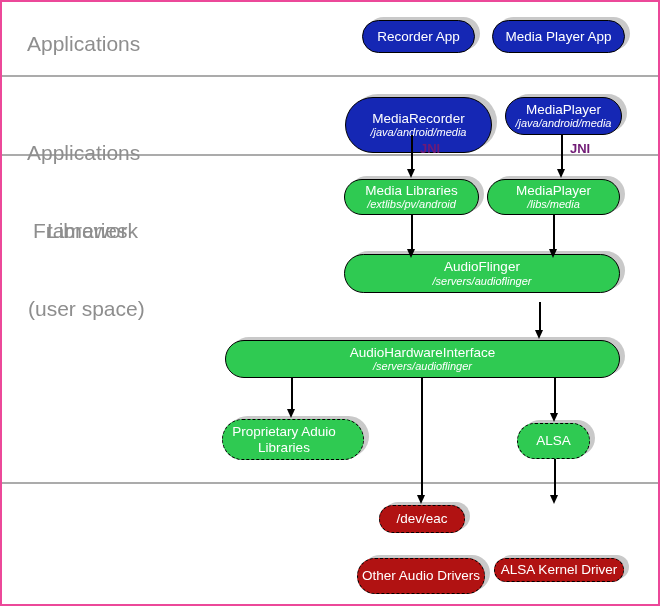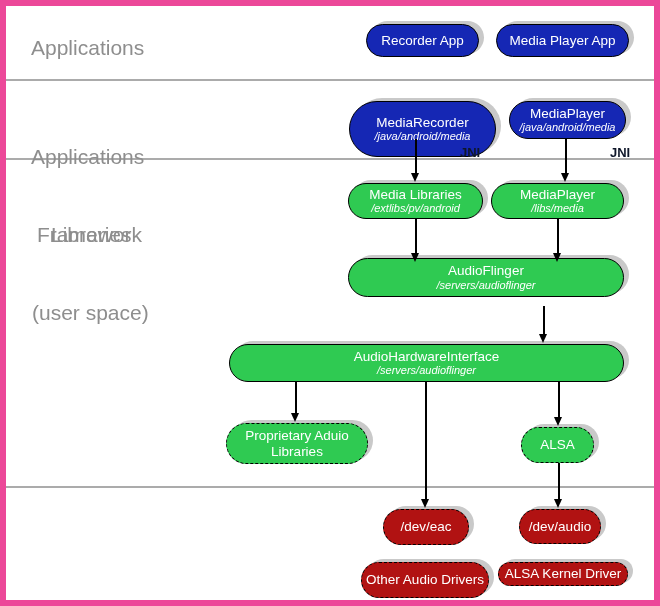--- a/index.html
+++ b/index.html
@@ -1,59 +1,59 @@
 <!DOCTYPE html>
 <html style="--blue: #1527b4; --green: #2fca52; --red: #b11212; --shadow: #c9c9c9; --section-label: #8e8e8e;"><head>
 <meta charset="utf-8">
 <style>
   html,body{margin:0;padding:0;background:#fff;}
   #stage{
     position:relative;width:660px;height:606px;box-sizing:border-box;
-    border:6px solid #ec4899;background:#ffffff;overflow:hidden;
+    border:2px solid #ec4899;background:#ffffff;overflow:hidden;
     font-family:"Liberation Sans","DejaVu Sans",sans-serif;
   }
   .divider{position:absolute;left:0;width:100%;height:2px;background:#ababab;}
   .sec{
     position:absolute;color:var(--section-label);font-size:21px;
     line-height:26px;white-space:pre;
   }
   .node{
     position:absolute;box-sizing:border-box;display:flex;flex-direction:column;
-    align-items:center;justify-content:center;text-align:center;color:#ffffff;
+    justify-content:center;text-align:center;color:#ffffff;
     border:1.6px solid #000;border-radius:999px;
     box-shadow:5px -3px 0 0 var(--shadow);line-height:1.18;
   }
   .blue{background:var(--blue);}
   .green{background:var(--green);}
   .red{background:var(--red);}
   .dashed{border-style:dashed;}
   .t{font-size:13.5px;}
   .s{font-size:11px;font-style:italic;}
   .n-recorder-app{left:360px;top:18px;width:113px;height:33px}
   .n-media-player-app{left:490px;top:18px;width:133px;height:33px}
   .n-media-recorder-fw{left:343px;top:95px;width:147px;height:56px}
   .n-media-player-fw{left:503px;top:95px;width:117px;height:38px}
   .n-media-recorder-lib{left:342px;top:177px;width:135px;height:36px}
   .n-media-player-lib{left:485px;top:177px;width:133px;height:36px}
   .n-audioflinger{left:342px;top:252px;width:276px;height:39px}
   .n-ahi{left:223px;top:338px;width:395px;height:38px}
   .n-proprietary{left:220px;top:417px;width:142px;height:41px}
   .n-proprietary .t{max-width:122px;}
   .n-alsa{left:515px;top:421px;width:73px;height:36px}
-  .n-dev-eac{left:377px;top:503px;width:86px;height:36px}
+  .n-dev-eac{left:377px;top:503px;width:86px;height:28px}
   .n-dev-audio{left:513px;top:503px;width:82px;height:35px}
   .n-other-drivers{left:355px;top:556px;width:128px;height:36px}
   .n-alsa-driver{left:492px;top:556px;width:130px;height:24px}
   .vline{position:absolute;width:1.5px;background:#000;}
   .ahead{
     position:absolute;width:0;height:0;
     border-left:4.5px solid transparent;border-right:4.5px solid transparent;
     border-top:9px solid #000;
   }
-  .jni{position:absolute;font-size:13px;font-weight:700;color:#0f172a;margin-left:36px;}
+  .jni{position:absolute;font-size:13px;font-weight:700;color:#701a75;}
 </style>
 </head>
 <body>
 
 <div id="stage">
 
   <div class="divider" style="top:73px"></div>
   <div class="divider" style="top:152px"></div>
   <div class="divider" style="top:480px"></div>
 
@@ -105,23 +105,20 @@
   <div class="node green dashed n-proprietary">
     <div class="t">Proprietary Aduio Libraries</div>
   </div>
   <div class="node green dashed n-alsa">
     <div class="t">ALSA</div>
   </div>
 
   <div class="node red dashed n-dev-eac">
     <div class="t">/dev/eac</div>
   </div>
-  <div class="node red dashed n-dev-audio">
-    <div class="t">/dev/audio</div>
-  </div>
   <div class="node red dashed n-other-drivers">
     <div class="t">Other Audio Drivers</div>
   </div>
   <div class="node red dashed n-alsa-driver">
     <div class="t">ALSA Kernel Driver</div>
   </div>
 
   <div class="vline" style="left:409px;top:133px;height:34px"></div>
   <div class="ahead" style="left:405px;top:167px"></div>
   <div class="jni" style="left:418px;top:139px">JNI</div>

